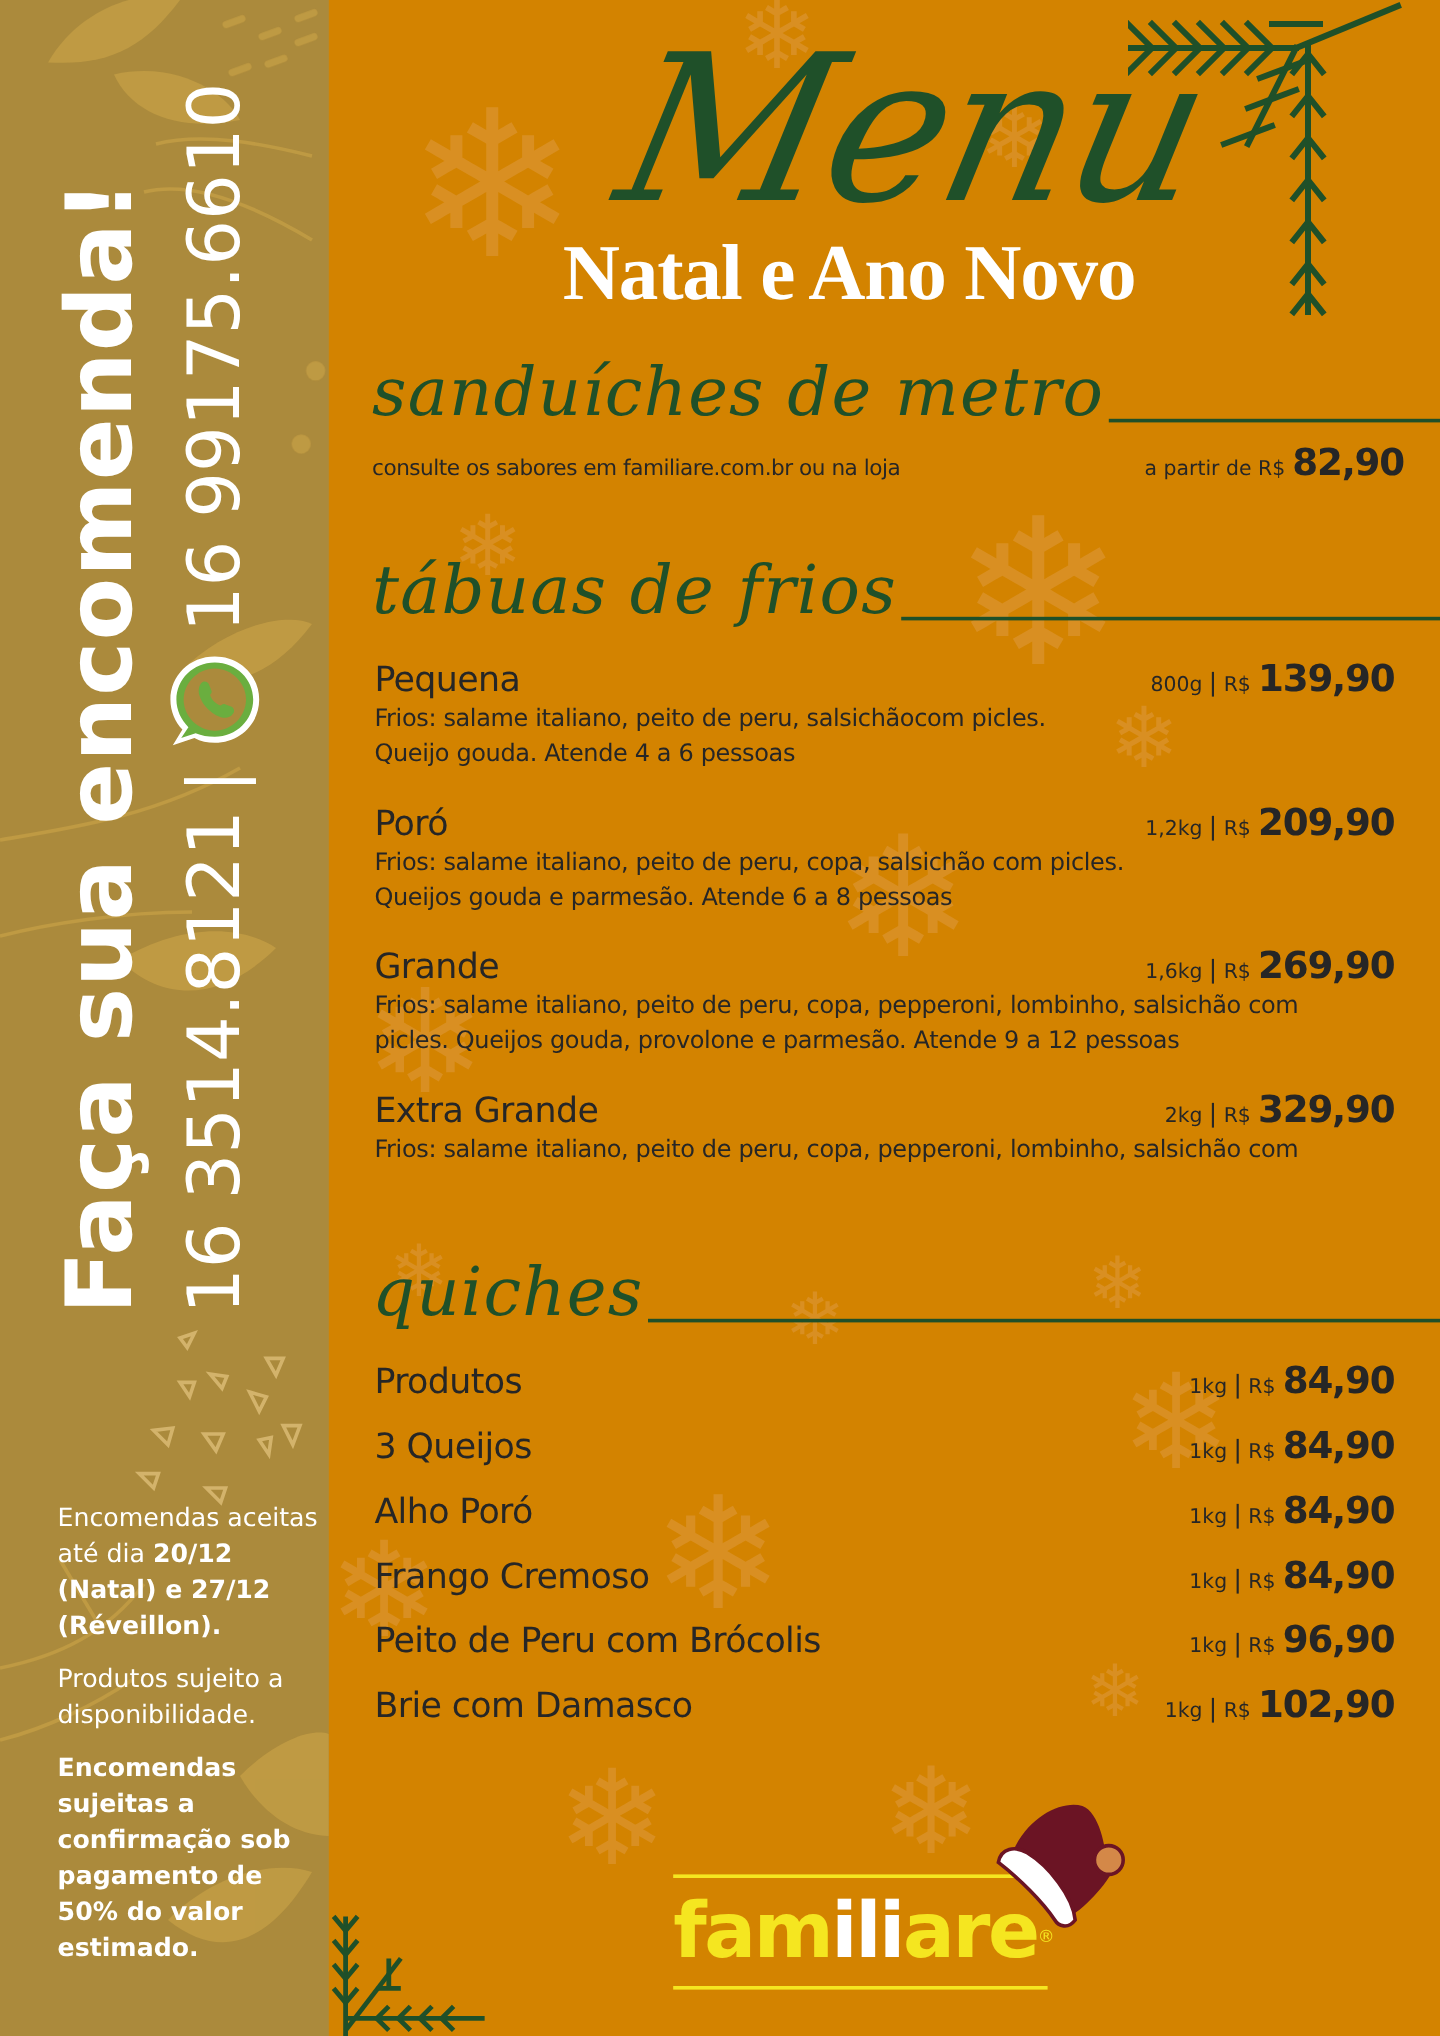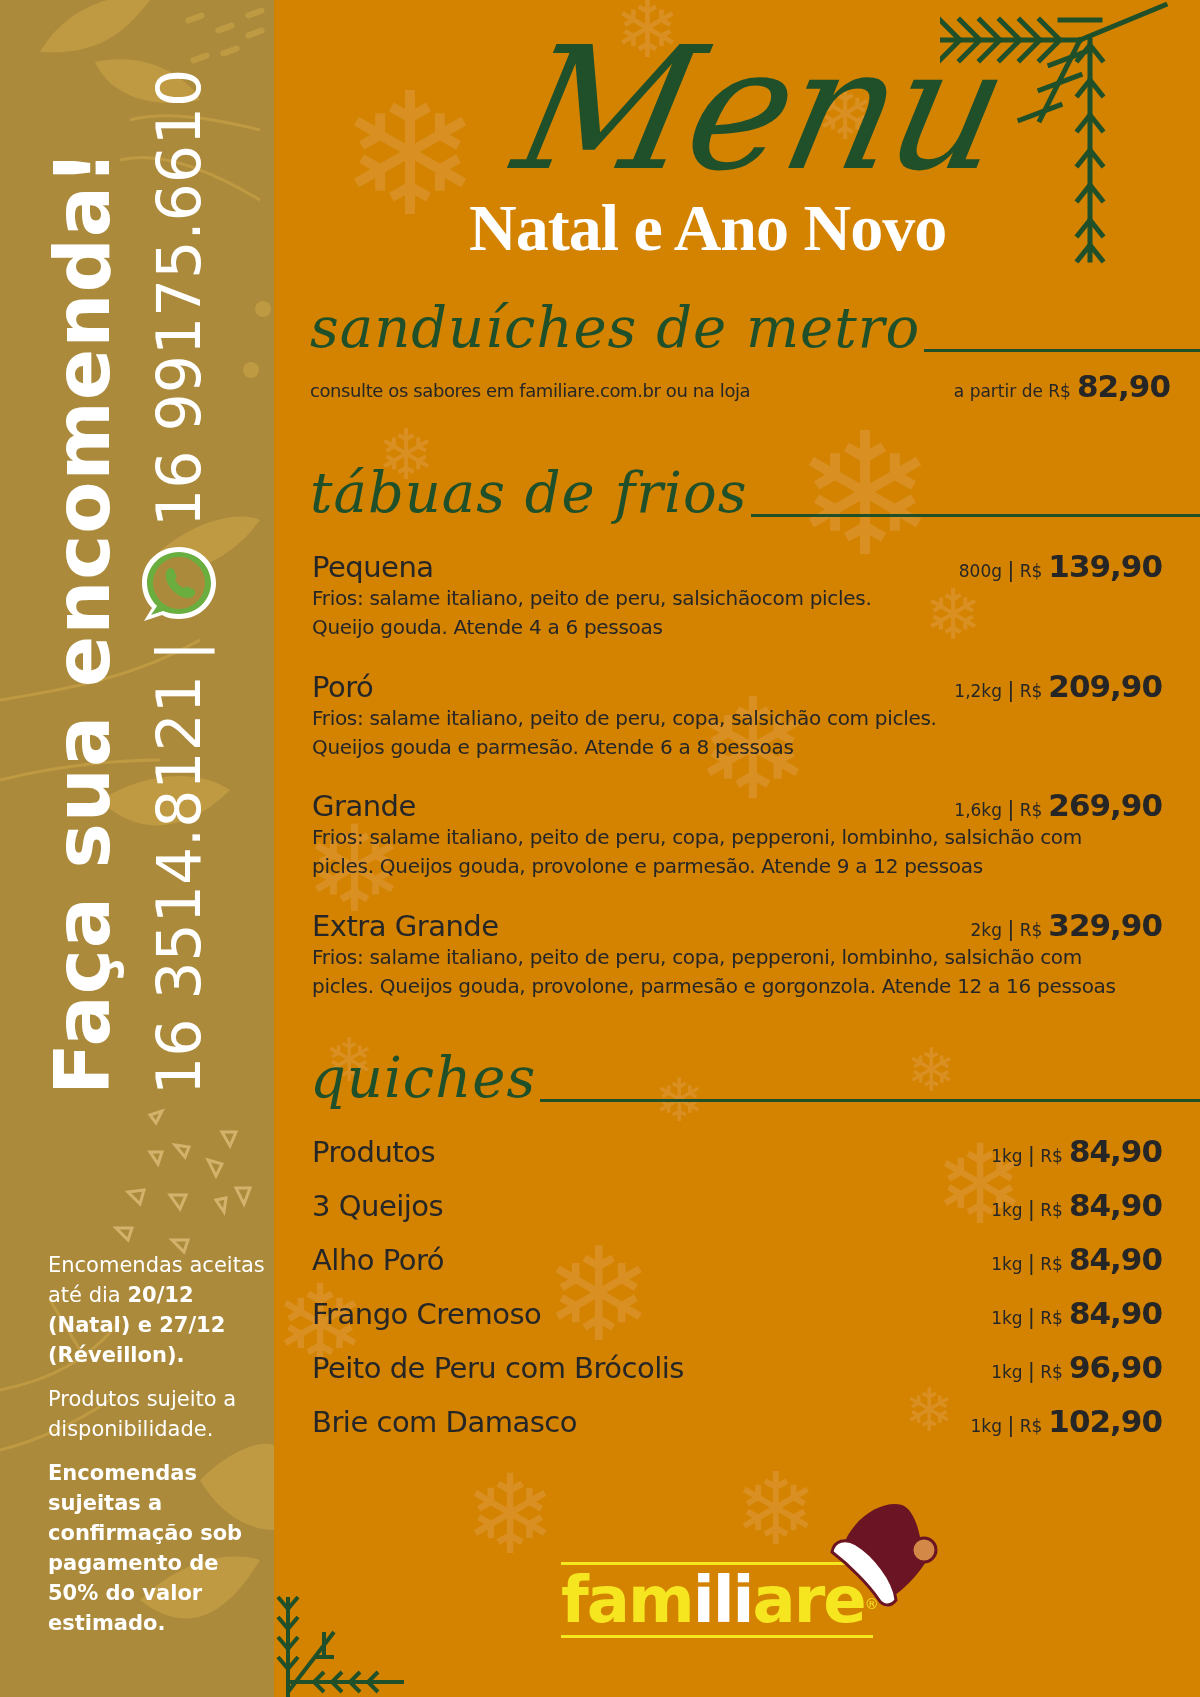--- a/index.html
+++ b/index.html
@@ -27,21 +27,21 @@
   .price-wrap { display:flex; align-items:baseline; gap:6px; }
   .weight { font-family:"DejaVu Sans", sans-serif; font-size:17px; }
   .bar { font-size:22px; }
   .cur { font-family:"DejaVu Sans", sans-serif; font-size:17px; }
   .price { font-family:"DejaVu Sans", sans-serif; font-size:31px; font-weight:bold; letter-spacing:-1px; }
   .desc { font-family:"DejaVu Sans", sans-serif; font-size:20px; line-height:29px; letter-spacing:-0.3px; }
   .sand-line { position:absolute; left:36px; top:368px; width:860px; display:flex; justify-content:space-between; align-items:baseline; color:#262626; }
   .sand-line .txt { font-family:"DejaVu Sans", sans-serif; font-size:18px; letter-spacing:-0.4px; }
   .logo-wrap { position:absolute; left:287px; top:1562px; width:312px; }
   .logo-line { height:3px; background:#F5E620; }
-  .logo-text { font-family:"DejaVu Sans", sans-serif; font-weight:bold; font-size:64px; color:#F5E620; text-align:center; letter-spacing:-2px; line-height:70px; }
+  .logo-text { font-family:"DejaVu Sans", sans-serif; font-weight:bold; font-size:64px; color:#F5E620; text-align:center; letter-spacing:-2px; line-height:90px; }
   .logo-text .w { color:#fff; }
   .logo-text sup { font-size:14px; font-weight:normal; vertical-align:top; position:relative; top:4px; }
   .hat { position:absolute; left:550px; top:1500px; }
   .branch { position:absolute; }
 </style>
 </head>
 <body>
 
 <div class="sidebar">
 
@@ -242,21 +242,20 @@
     <div class="line1">
       <span class="item-name">Extra Grande</span>
       <span class="price-wrap">
         <span class="weight">2kg</span>
         <span class="bar">|</span>
         <span class="cur">R$</span>
         <span class="price">329,90</span>
       </span>
     </div>
     <div class="desc">Frios: salame italiano, peito de peru, copa, pepperoni, lombinho, salsichão com</div>
-    <div class="desc">picles. Queijos gouda, provolone, parmesão e gorgonzola. Atende 12 a 16 pessoas</div>
   </div>
 
   <div class="section-head" style="top:1045px">
     <span class="label">quiches</span>
     <span class="rule"></span>
   </div>
 
   <div class="row" style="top:1133px">
     <div class="line1">
       <span class="item-name">Produtos</span>

